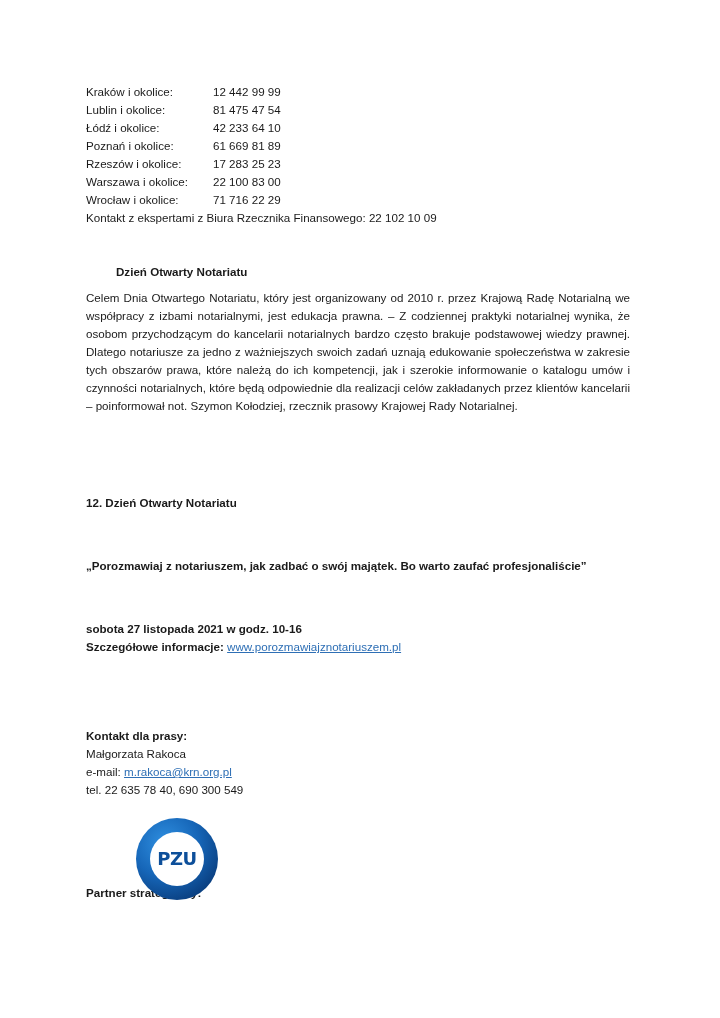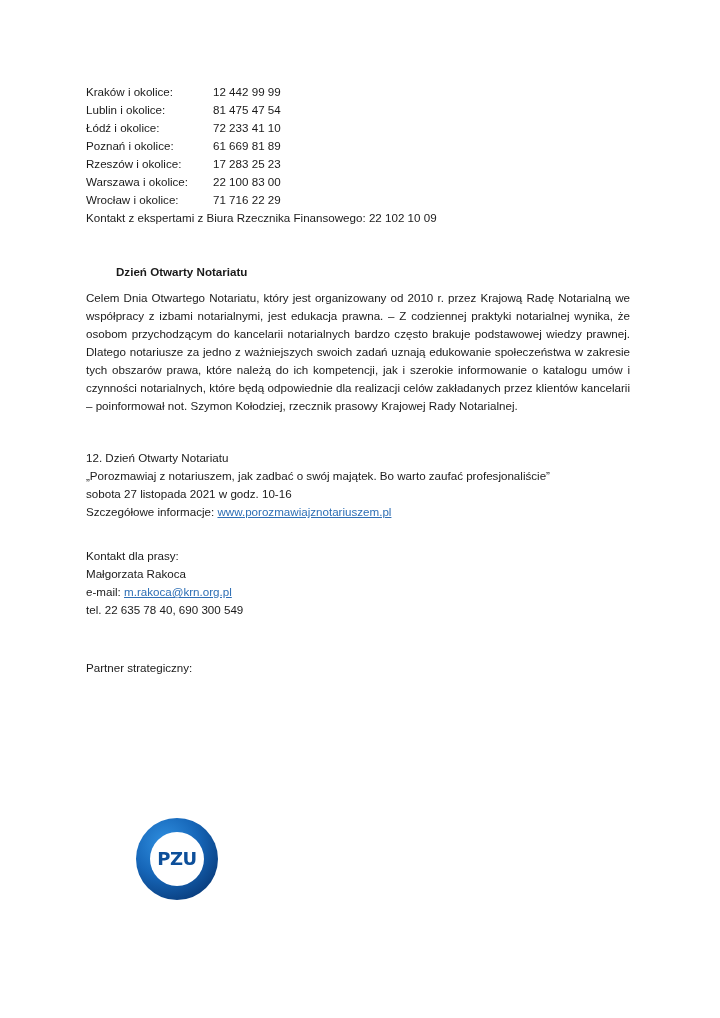--- a/index.html
+++ b/index.html
@@ -27,21 +27,21 @@
       line-height: 18px;
       white-space: nowrap;
     }
     .city-row {
       display: flex;
       height: 18px;
       line-height: 18px;
     }
     .city-row .city { width: 127px; }
     .city-row .phone { }
-    .bold { font-weight: normal; }
+    .bold { font-weight: bold; margin-top: 45px; }
     .para {
       text-align: justify;
       line-height: 18px;
       margin: 0;
     }
     a, .link {
       color: #2e6fb5;
       text-decoration: underline;
       text-align: right;
     }
@@ -68,21 +68,21 @@
     <div class="city-row">
       <span class="city">Kraków i okolice:</span>
       <span class="phone">12 442 99 99</span>
     </div>
     <div class="city-row">
       <span class="city">Lublin i okolice:</span>
       <span class="phone">81 475 47 54</span>
     </div>
     <div class="city-row">
       <span class="city">Łódź i okolice:</span>
-      <span class="phone">72 233 41 10</span>
+      <span class="phone">42 233 64 10</span>
     </div>
     <div class="city-row">
       <span class="city">Poznań i okolice:</span>
       <span class="phone">61 669 81 89</span>
     </div>
     <div class="city-row">
       <span class="city">Rzeszów i okolice:</span>
       <span class="phone">17 283 25 23</span>
     </div>
     <div class="city-row">

